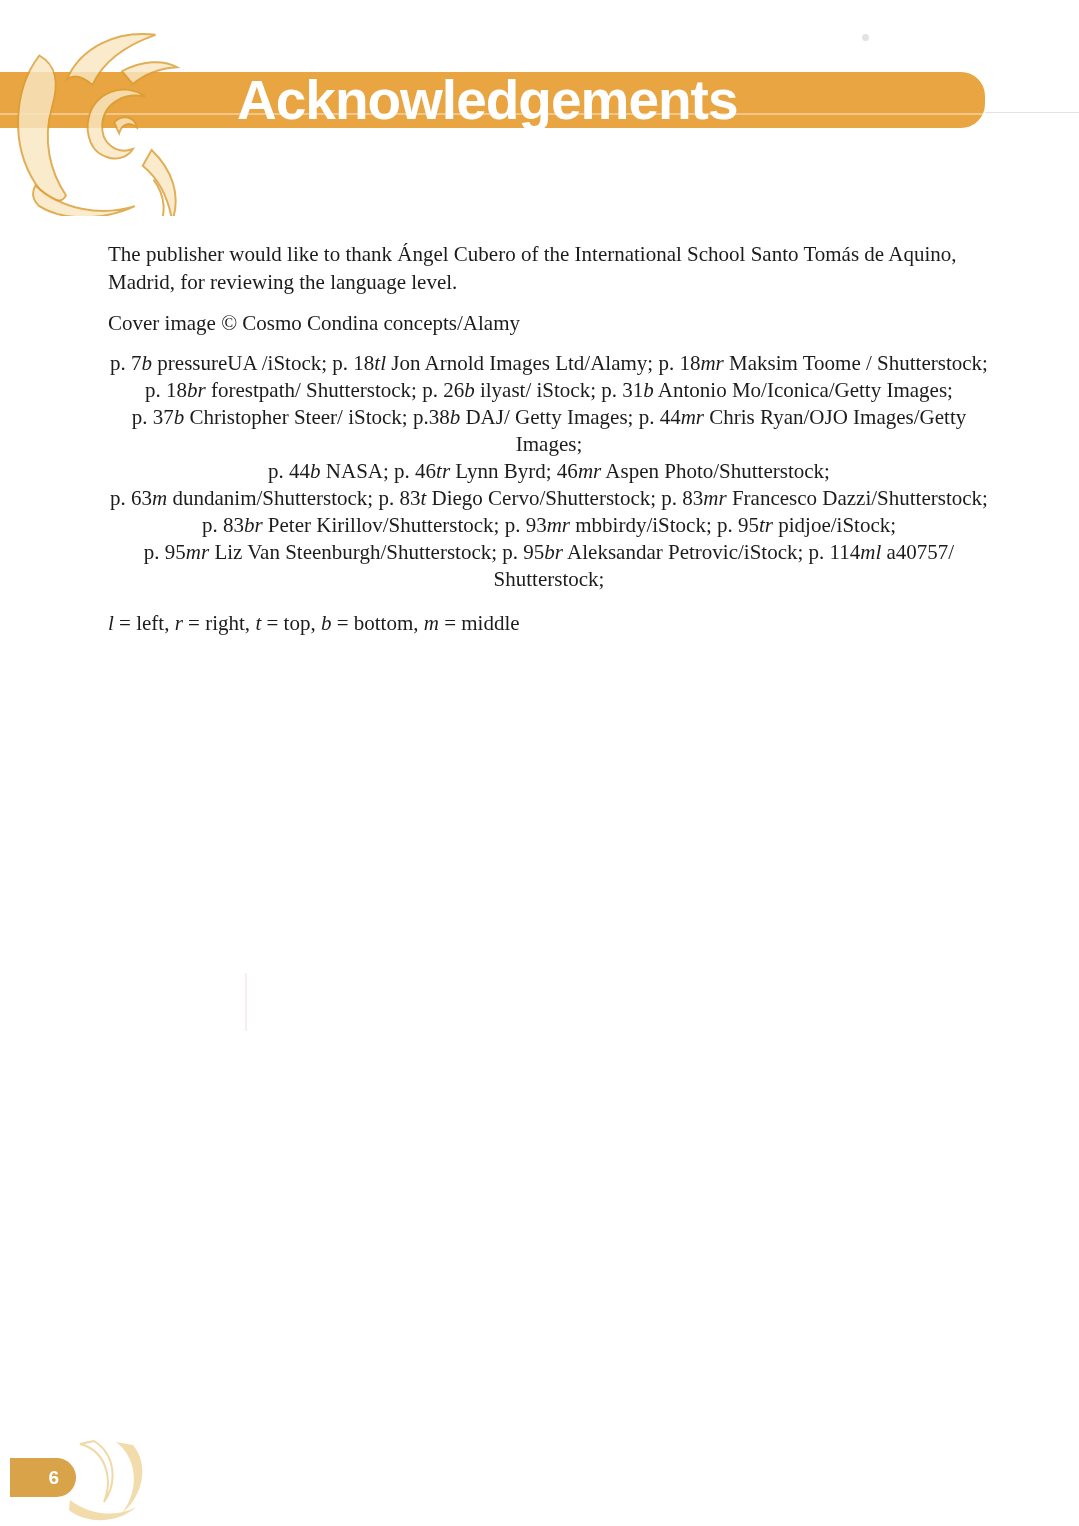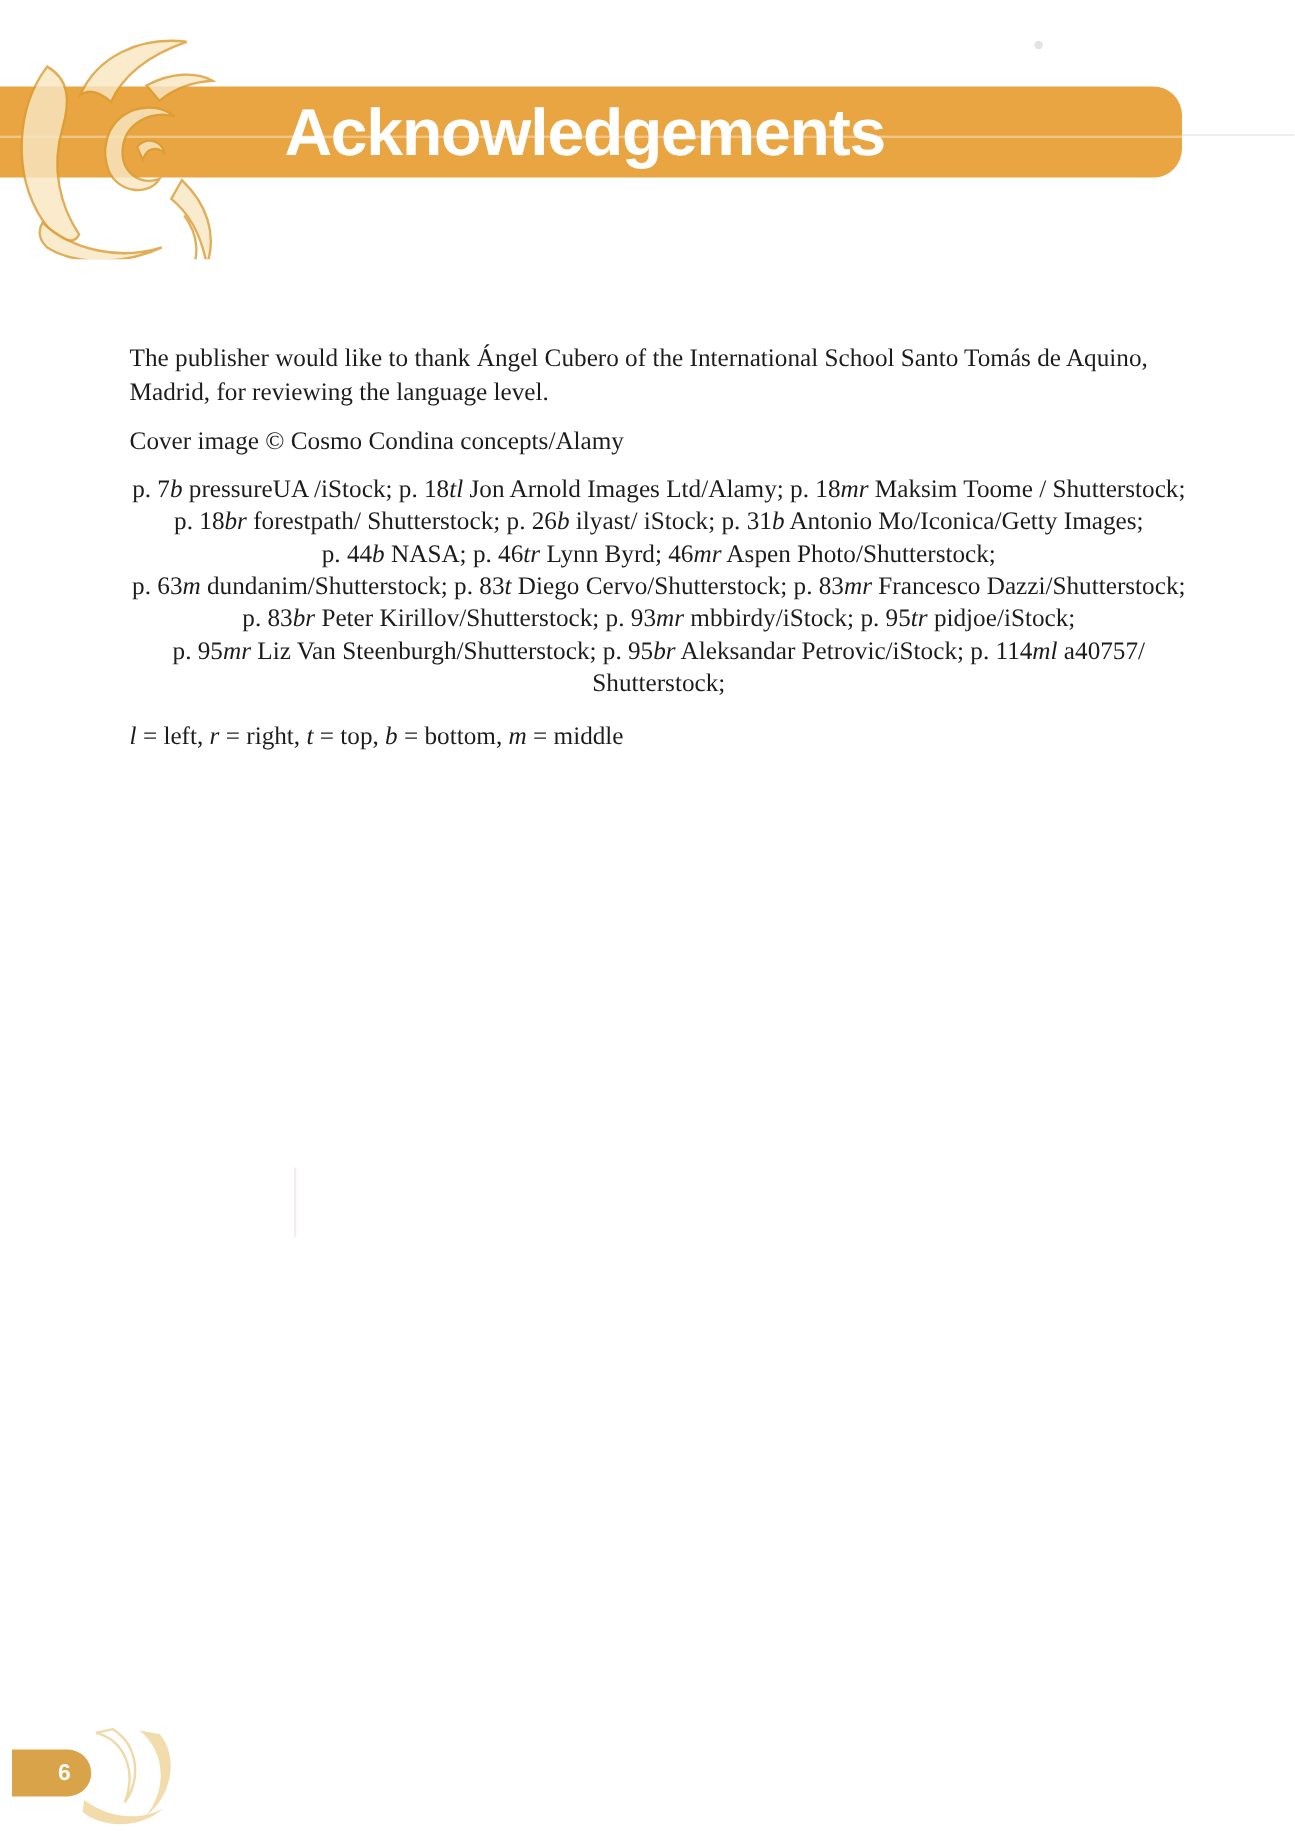--- a/index.html
+++ b/index.html
@@ -14,21 +14,21 @@
     position:relative;
     width:1079px;height:1526px;
     background:#ffffff;
     overflow:hidden;
     font-family:"Liberation Serif","DejaVu Serif",serif;
     color:var(--text);
   }
   
   .banner{
     position:absolute;left:0;top:72px;
-    width:985px;height:76px;
+    width:985px;height:56px;
     background:var(--banner);
     border-radius:0 24px 24px 0;
     display:flex;align-items:center;
   }
   .banner h1{
     margin:0;
     padding-left:237px;
     font-family:"Liberation Sans","DejaVu Sans",sans-serif;
     font-weight:bold;
     font-size:55px;
@@ -46,21 +46,21 @@
   }
   
   .swirl{
     position:absolute;left:5px;top:24px;
     width:238px;height:192px;
   }
   .swirl path{opacity:.82;}
   
   .content{
     position:absolute;left:108px;top:240px;width:882px;
-    font-size:21px;line-height:28px;margin-top:44px;
+    font-size:21px;line-height:28px;
   }
   .content p{margin:0 0 13px 0;}
   .credits{margin:0 0 16px 0;}
   .credit-line{line-height:27px;text-align:center;}
   .legend{margin-top:22px;}
   i{font-style:italic;}
   
   .artifact-vline{
     position:absolute;left:245px;top:973px;width:2px;height:58px;
     background:#f6ecf3;
@@ -119,20 +119,21 @@
       <path d="M150 158 C 162 174, 164 194, 153 210" fill="none"></path>
     </g>
   </svg>
 
   <div class="content">
     <p>The publisher would like to thank Ángel Cubero of the International School Santo Tomás de Aquino, Madrid, for reviewing the language level.</p>
     <p>Cover image © Cosmo Condina concepts/Alamy</p>
     <div class="credits" id="credits">
         <div class="credit-line">p. 7<i>b</i> pressureUA /iStock; p. 18<i>tl</i> Jon Arnold Images Ltd/Alamy; p. 18<i>mr</i> Maksim Toome / Shutterstock;</div>
         <div class="credit-line">p. 18<i>br</i> forestpath/ Shutterstock; p. 26<i>b</i> ilyast/ iStock; p. 31<i>b</i> Antonio Mo/Iconica/Getty Images;</div>
+        <div class="credit-line">p. 37<i>b</i> Christopher Steer/ iStock; p.38<i>b</i> DAJ/ Getty Images; p. 44<i>mr</i> Chris Ryan/OJO Images/Getty Images;</div>
         <div class="credit-line">p. 44<i>b</i> NASA; p. 46<i>tr</i> Lynn Byrd; 46<i>mr</i> Aspen Photo/Shutterstock;</div>
         <div class="credit-line">p. 63<i>m</i> dundanim/Shutterstock; p. 83<i>t</i> Diego Cervo/Shutterstock; p. 83<i>mr</i> Francesco Dazzi/Shutterstock;</div>
         <div class="credit-line">p. 83<i>br</i> Peter Kirillov/Shutterstock; p. 93<i>mr</i> mbbirdy/iStock; p. 95<i>tr</i> pidjoe/iStock;</div>
         <div class="credit-line">p. 95<i>mr</i> Liz Van Steenburgh/Shutterstock; p. 95<i>br</i> Aleksandar Petrovic/iStock; p. 114<i>ml</i> a40757/ Shutterstock;</div>
       </div>
     <p class="legend" id="legend"><i>l</i> = left, <i>r</i> = right, <i>t</i> = top, <i>b</i> = bottom, <i>m</i> = middle</p>
   </div>
 
   <div class="artifact-vline"></div>
   <div class="artifact-dot"></div>

